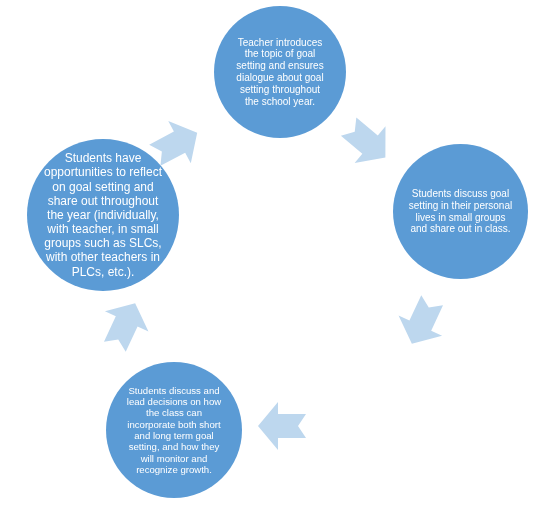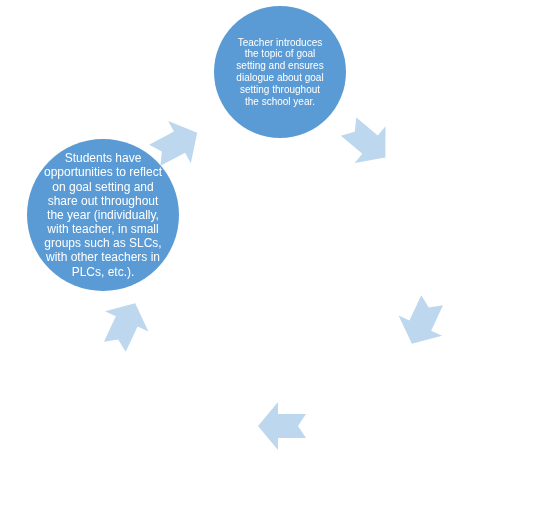--- a/index.html
+++ b/index.html
@@ -148,20 +148,26 @@
       <g transform="rotate(-28 30 30)">
         <path d="M6 18 L34 18 L34 6 L54 30 L34 54 L34 42 L6 42 L14 30 Z" fill="#BDD7EE"></path>
       </g>
     </svg>
   </div>
 
   <div class="cycle-node" id="node-1">
     <span class="node-label">Teacher introduces the topic of goal setting and ensures dialogue about goal setting throughout the school year.</span>
   </div>
 
+  <div class="cycle-node" id="node-2">
+    <span class="node-label">Students discuss goal setting in their personal lives in small groups and share out in class.</span>
+  </div>
 
 
+  <div class="cycle-node" id="node-4">
+    <span class="node-label">Students discuss and lead decisions on how the class can incorporate both short and long term goal setting, and how they will monitor and recognize growth.</span>
+  </div>
 
   <div class="cycle-node" id="node-5">
     <span class="node-label">Students have opportunities to reflect on goal setting and share out throughout the year (individually, with teacher, in small groups such as SLCs, with other teachers in PLCs, etc.).</span>
   </div>
 
 </div>
 
 </body></html>

